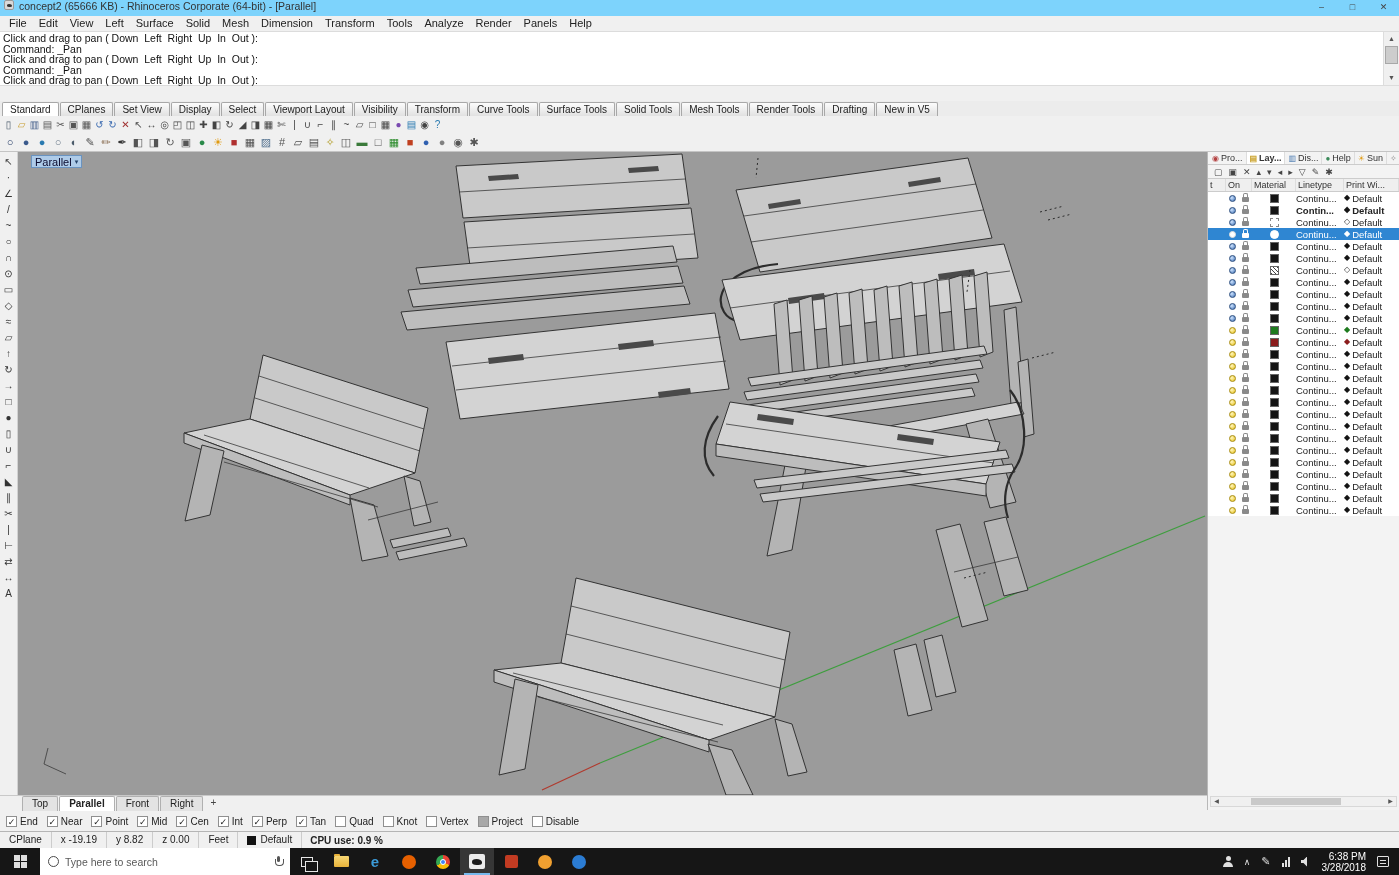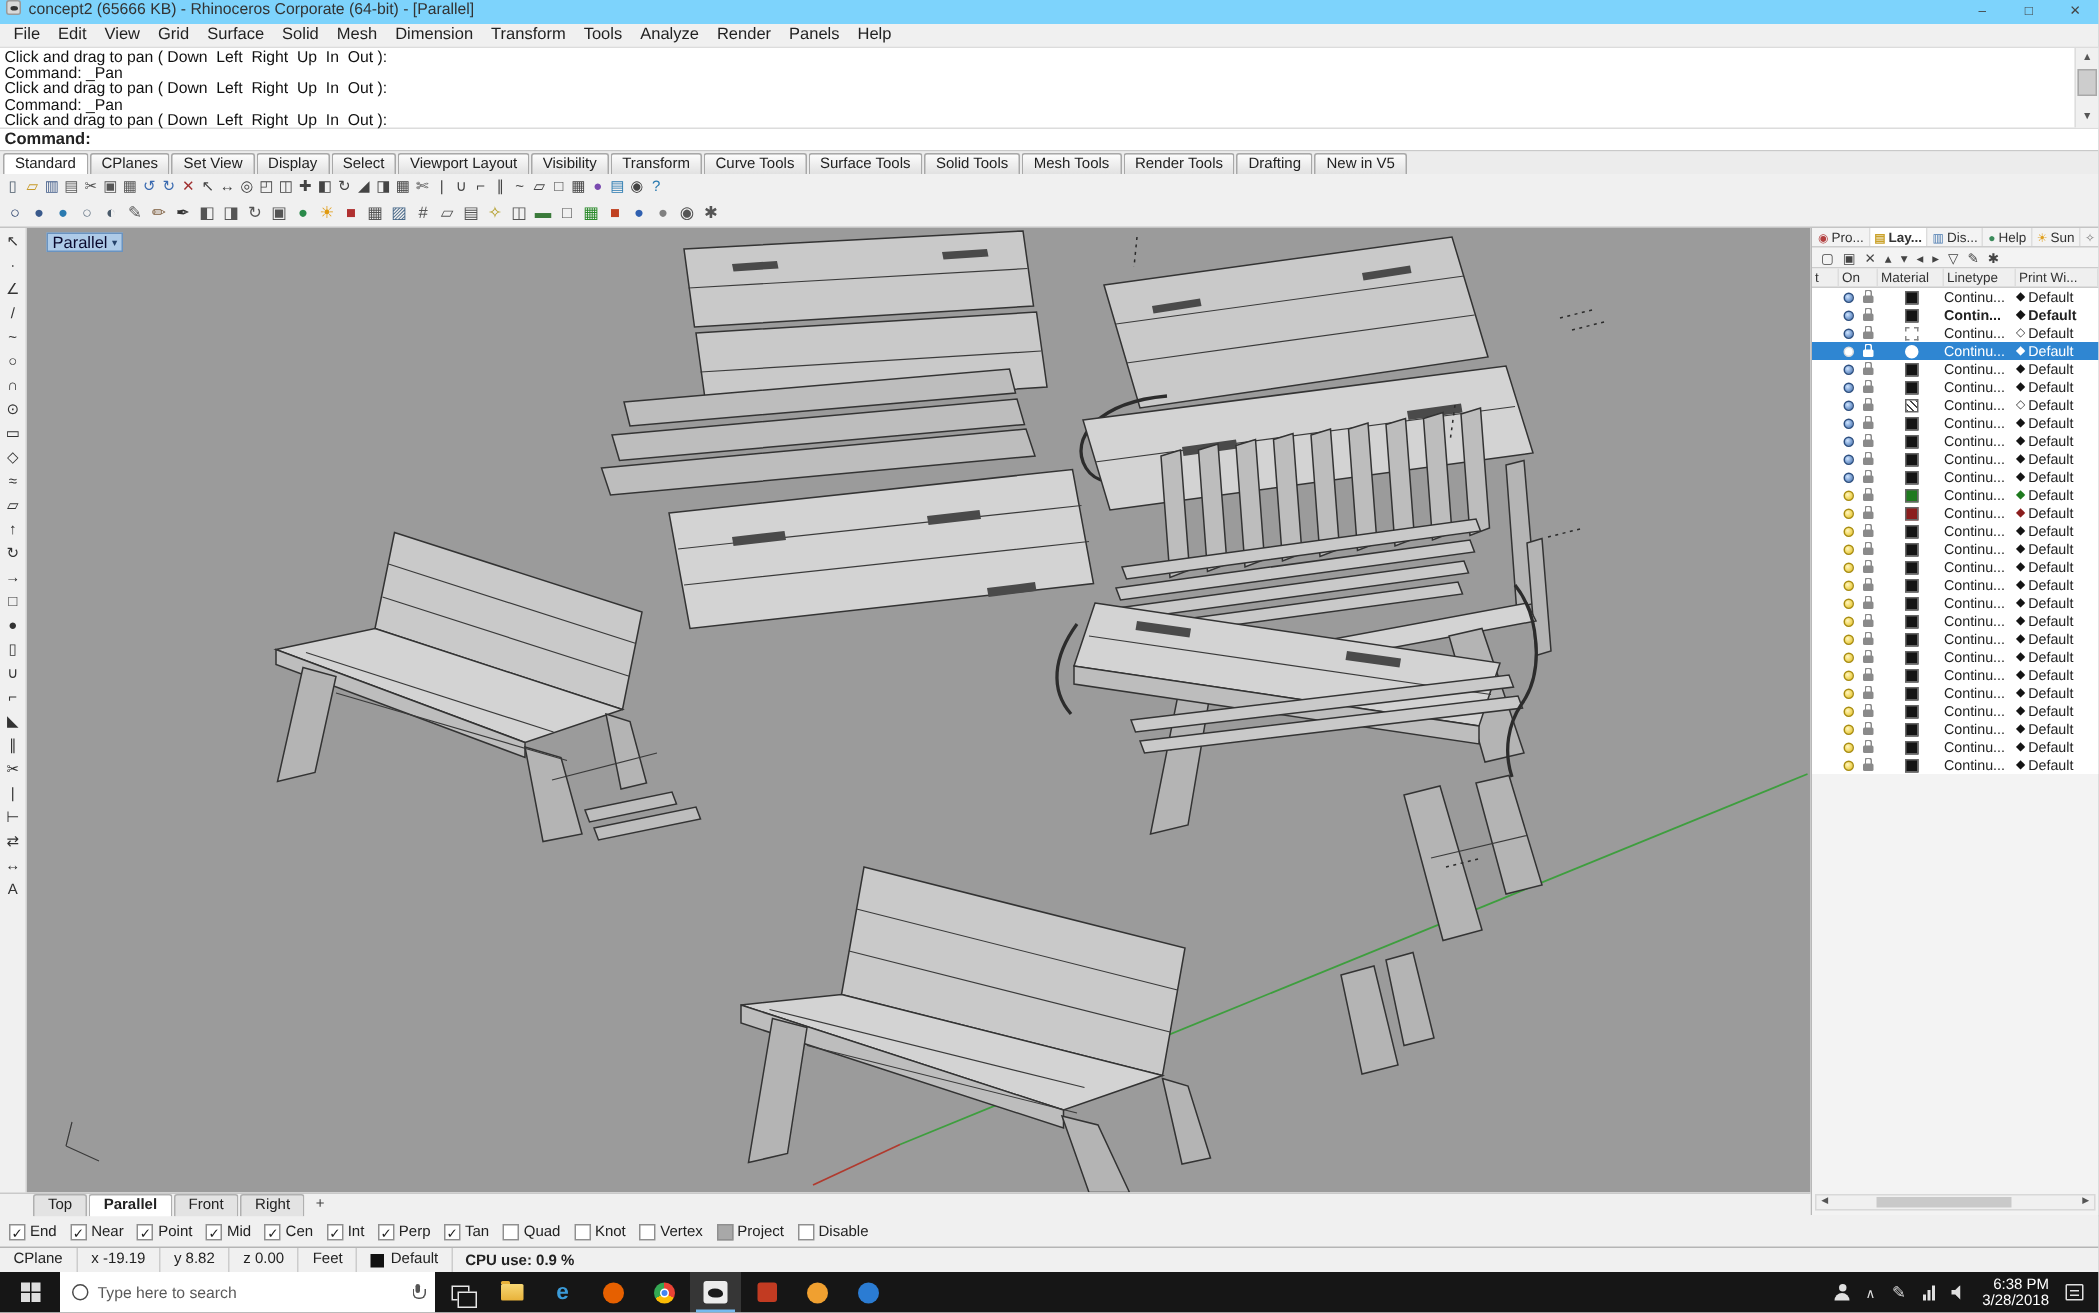--- a/index.html
+++ b/index.html
@@ -178,21 +178,21 @@
         <span class="win-btn">–</span>
         <span class="win-btn">□</span>
         <span class="win-btn">✕</span>
       </span>
   </div>
 
   <div class="menubar" id="menubar">
       <span class="mi">File</span>
       <span class="mi">Edit</span>
       <span class="mi">View</span>
-      <span class="mi">Grid</span>
+      <span class="mi">Left</span>
       <span class="mi">Surface</span>
       <span class="mi">Solid</span>
       <span class="mi">Mesh</span>
       <span class="mi">Dimension</span>
       <span class="mi">Transform</span>
       <span class="mi">Tools</span>
       <span class="mi">Analyze</span>
       <span class="mi">Render</span>
       <span class="mi">Panels</span>
       <span class="mi">Help</span>
@@ -205,21 +205,20 @@
         <div class="cline">Click and drag to pan ( Down  Left  Right  Up  In  Out ):</div>
         <div class="cline">Command: _Pan</div>
         <div class="cline">Click and drag to pan ( Down  Left  Right  Up  In  Out ):</div>
       </div>
     <div class="vscroll">
       <span class="sa up"></span>
       <span class="vthumb"></span>
       <span class="sa down"></span>
     </div>
   </div>
-  <div class="cmdprompt">Command:</div>
 
   <div class="tabbar" id="tabstrip">
       <span class="ttab active">Standard</span>
       <span class="ttab">CPlanes</span>
       <span class="ttab">Set View</span>
       <span class="ttab">Display</span>
       <span class="ttab">Select</span>
       <span class="ttab">Viewport Layout</span>
       <span class="ttab">Visibility</span>
       <span class="ttab">Transform</span>

